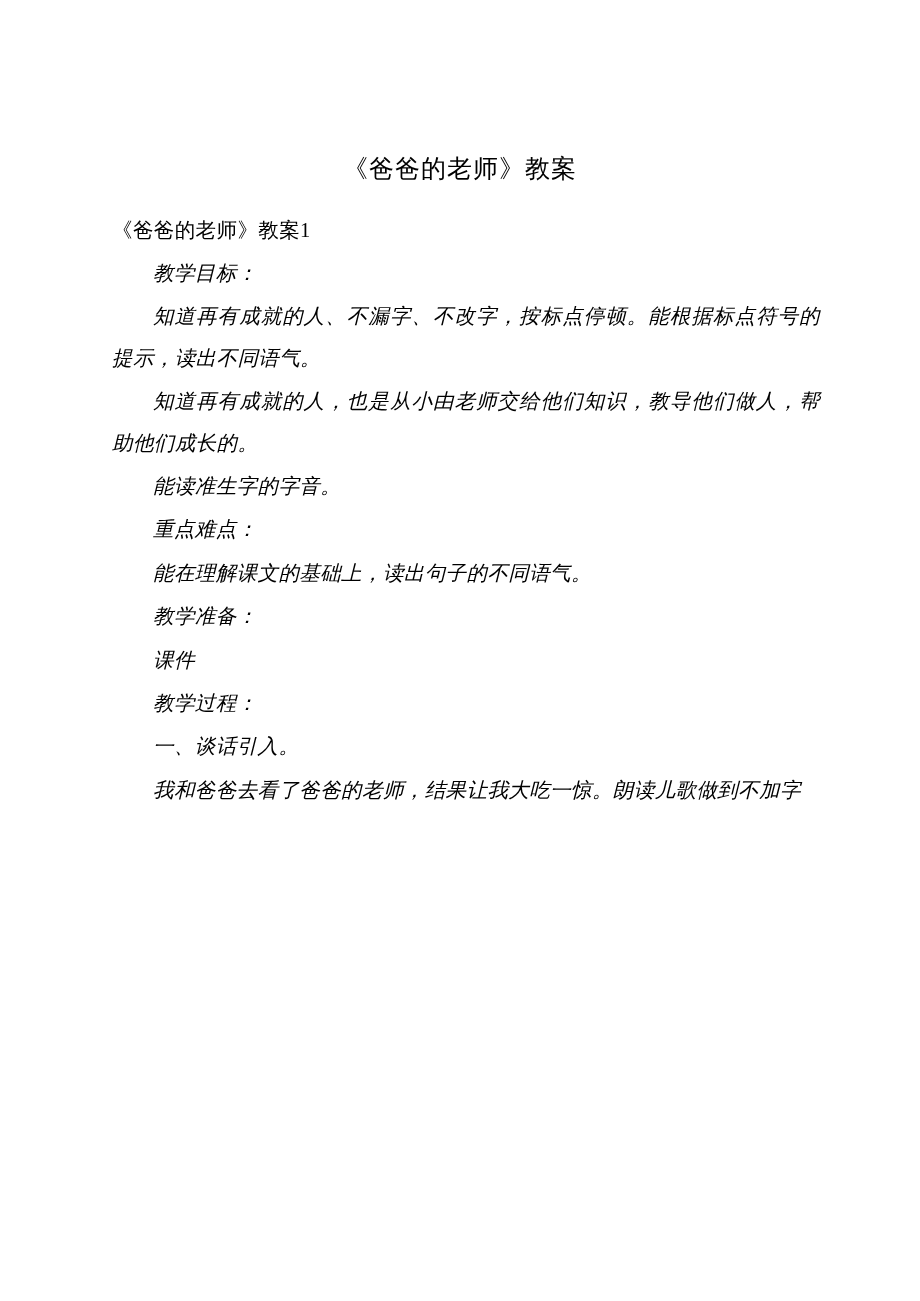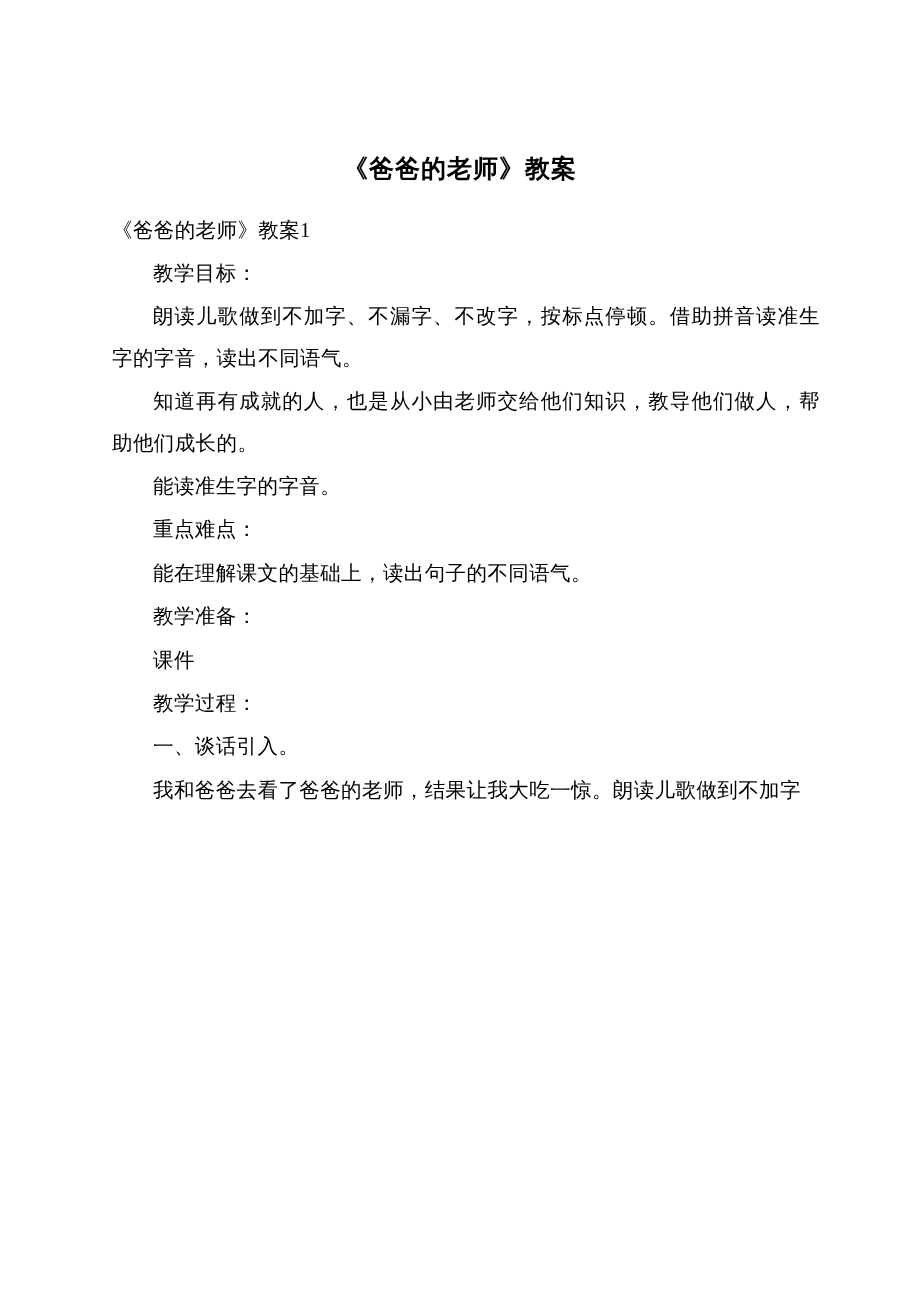--- a/index.html
+++ b/index.html
@@ -16,50 +16,51 @@
   }
   .page {
     position: relative;
     width: 920px;
     height: 1301px;
     box-sizing: border-box;
     padding: 150px 100px 40px 100px;
   }
   .doc-title {
     font-size: 25px;
-    font-weight: bold;
+    font-weight: normal;
     text-align: center;
     letter-spacing: 1px;
     margin: 0 0 22px 0;
     line-height: 1.5;
   }
   .para {
     font-size: 20.5px;
     line-height: 2.02;
     margin: 0 0 2px 12px;
     text-align: justify;
     text-justify: inter-ideograph;
     letter-spacing: 0.4px;
   }
   .indent {
     text-indent: 2em;
+    font-style: italic;
   }
   .noindent {
     text-indent: 0;
   }
 </style>
 </head>
 <body>
 
 <div class="page">
   <h1 class="doc-title">《爸爸的老师》教案</h1>
 
   <p class="para noindent">《爸爸的老师》教案1</p>
   <p class="para indent">教学目标：</p>
-  <p class="para indent">朗读儿歌做到不加字、不漏字、不改字，按标点停顿。借助拼音读准生字的字音，读出不同语气。</p>
+  <p class="para indent">知道再有成就的人、不漏字、不改字，按标点停顿。能根据标点符号的提示，读出不同语气。</p>
   <p class="para indent">知道再有成就的人，也是从小由老师交给他们知识，教导他们做人，帮助他们成长的。</p>
   <p class="para indent">能读准生字的字音。</p>
   <p class="para indent">重点难点：</p>
   <p class="para indent">能在理解课文的基础上，读出句子的不同语气。</p>
   <p class="para indent">教学准备：</p>
   <p class="para indent">课件</p>
   <p class="para indent">教学过程：</p>
   <p class="para indent">一、谈话引入。</p>
   <p class="para indent">我和爸爸去看了爸爸的老师，结果让我大吃一惊。朗读儿歌做到不加字</p>
 </div>

